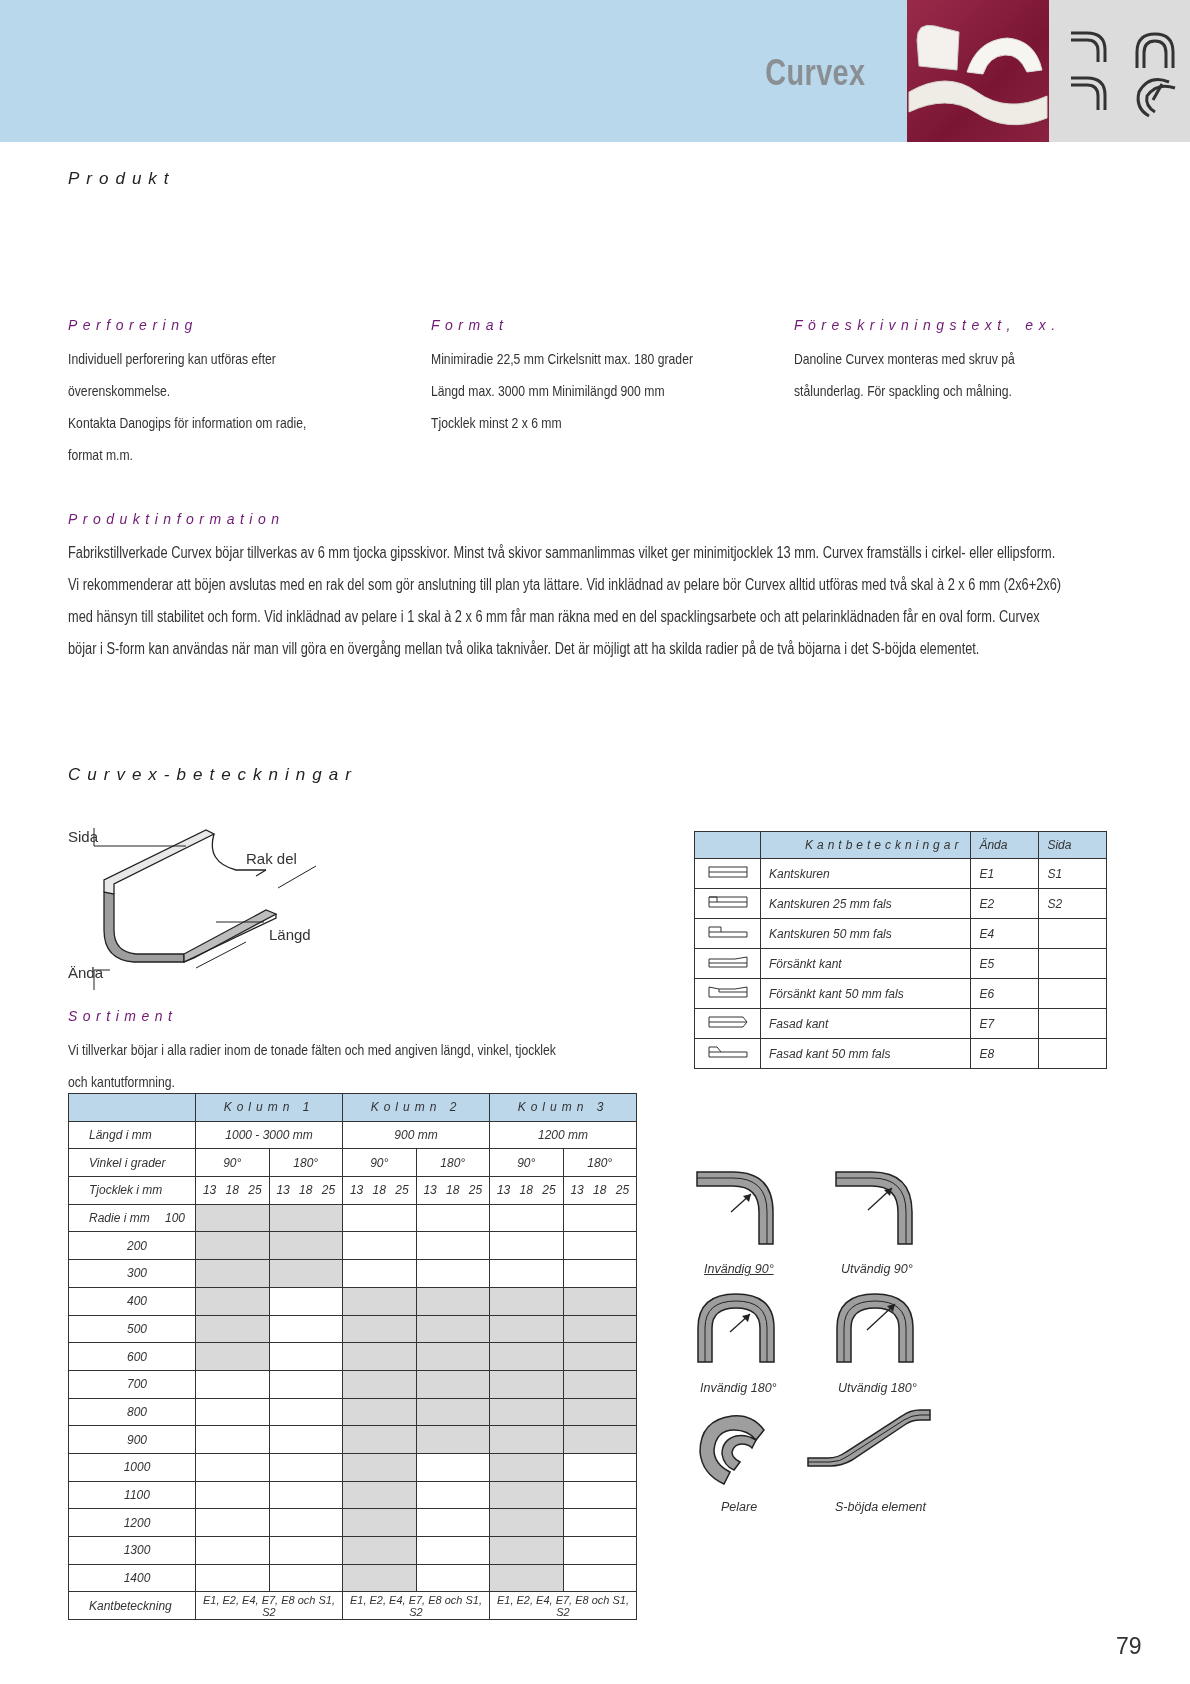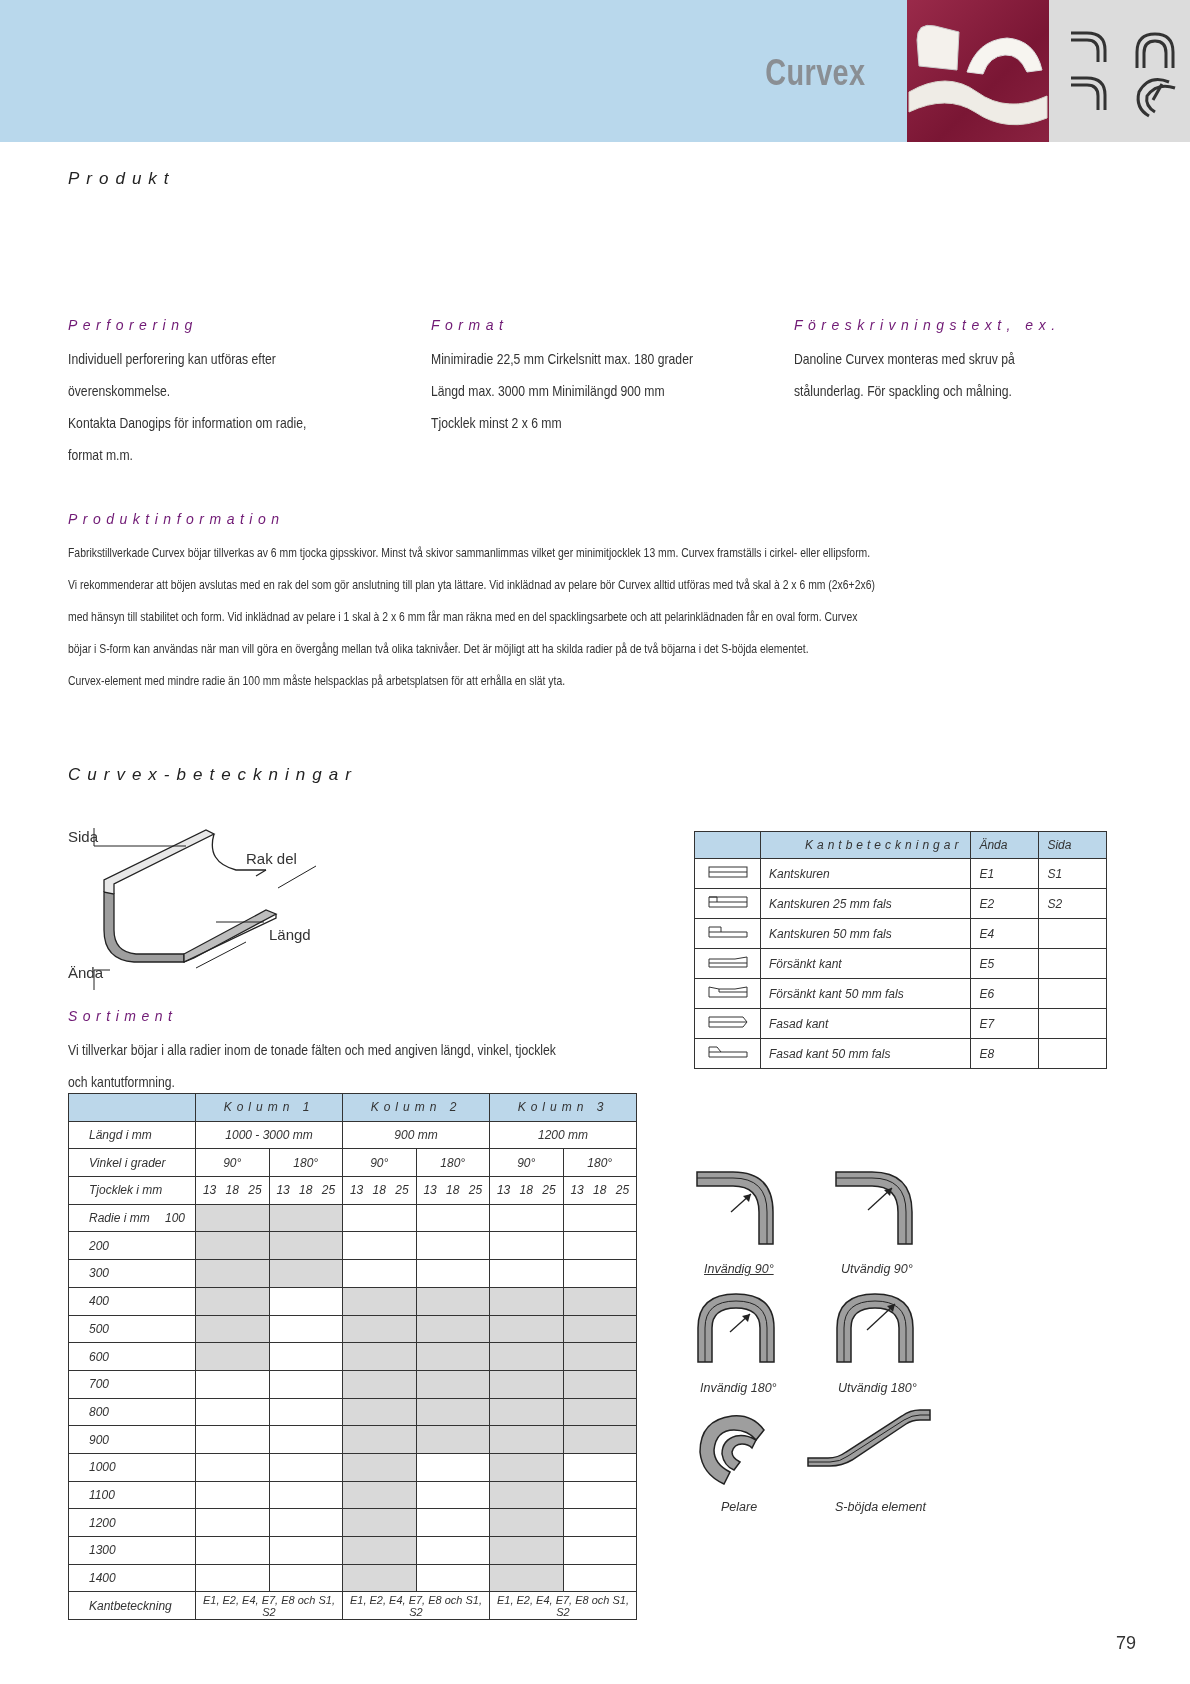--- a/index.html
+++ b/index.html
@@ -11,48 +11,48 @@
   .header-blue { position: absolute; left: 0; top: 0; width: 907px; height: 142px; background: #b9d8ec; }
   .header-title { position: absolute; right: 325px; top: 52px; font-size: 37px; font-weight: bold; color: #8a8f94; letter-spacing: 0.5px; transform: scaleX(0.78); transform-origin: right center; }
   .header-photo { position: absolute; left: 907px; top: 0; width: 142px; height: 142px; background: linear-gradient(135deg,#9a2a4a 0%,#7a1634 60%,#8a2240 100%); overflow: hidden; }
   .header-icons { position: absolute; left: 1049px; top: 0; width: 141px; height: 142px; background: #dcdcdc; }
 
   .section-heading { position: absolute; font-style: italic; letter-spacing: 7px; font-size: 17px; color: #222; text-align: center; }
   .sub-heading { position: absolute; font-style: italic; letter-spacing: 5.5px; font-size: 14px; color: #701a75; }
   .text-col { position: absolute; font-size: 14.5px; line-height: 32px; color: #333; transform-origin: left top; }
   .text-col p { white-space: nowrap; }
   .squeeze { display: inline-block; transform: scaleX(0.84); transform-origin: left center; white-space: nowrap; }
-  .prod-info { position: absolute; left: 68px; top: 537px; width: 1060px; font-size: 13px; line-height: 32px; color: #333; }
+  .prod-info { position: absolute; left: 68px; top: 537px; width: 1060px; font-size: 16px; line-height: 32px; color: #333; }
 
   
   .diagram { position: absolute; left: 66px; top: 822px; width: 300px; height: 170px; }
   .diagram-label { position: absolute; font-size: 15px; color: #333; }
 
   
   .kant-table { position: absolute; left: 694px; top: 831px; border-collapse: collapse; font-size: 12px; font-style: italic; }
   .kant-table td, .kant-table th { border: 1px solid #333; height: 30px; padding: 0 8px; text-align: left; font-weight: normal; color: #333; }
   .kant-table th { background: #bcd7ea; height: 27px; }
   .kant-table .ic { width: 66px; padding: 0; text-align: center; }
   .kant-table .lbl { width: 190px; }
   .kant-table .c { width: 68px; }
   .kant-table .s { width: 68px; }
 
   
   .sort-table { position: absolute; left: 68px; top: 1093px; border-collapse: collapse; font-size: 12px; font-style: italic; color: #333; }
   .sort-table td, .sort-table th { border: 1px solid #333; height: 27.7px; padding: 0 4px; font-weight: normal; }
   .sort-table th { background: #bcd7ea; letter-spacing: 5px; text-align: center; }
   .sort-table .rowhead { width: 127px; text-align: left; padding-left: 20px; margin-left: 12px; }
-  .sort-table .num { text-align: left; padding-right: 10px; }
+  .sort-table .num { text-align: center; padding-right: 10px; }
   .sort-table .cell { width: 73.5px; text-align: center; }
   .sort-table .shade { background: #d9d9d9; }
   .sort-table .thick { word-spacing: 6px; }
   .sort-table .foot { font-size: 11px; text-align: center; }
 
   .shape-label { position: absolute; font-size: 12.5px; font-style: italic; color: #333; }
-  .page-number { position: absolute; left: 1116px; top: 1633px; font-size: 18px; color: #333; }
+  .page-number { position: absolute; left: 1116px; top: 1633px; font-size: 23px; color: #333; }
 </style>
 </head>
 <body>
 
 <div class="header">
   <div class="header-blue"></div>
   <div class="header-title condensed">Curvex</div>
   <div class="header-photo">
     <svg width="142" height="142" viewBox="0 0 142 142">
       <path d="M10 40 Q10 22 28 26 L52 32 L50 70 L12 66 Z" fill="#f4f1ec" stroke="#ccc" stroke-width="1"></path>
@@ -99,21 +99,20 @@
   <p><span class="squeeze">Danoline Curvex monteras med skruv på</span></p>
   <p><span class="squeeze">stålunderlag. För spackling och målning.</span></p>
 </div>
 
 <div class="sub-heading" style="left:68px; top:511px;">Produktinformation</div>
 <div class="prod-info">
   <p><span class="squeeze" style="transform:scaleX(0.80);">Fabrikstillverkade Curvex böjar tillverkas av 6 mm tjocka gipsskivor. Minst två skivor sammanlimmas vilket ger minimitjocklek 13 mm. Curvex framställs i cirkel- eller ellipsform.</span></p>
   <p><span class="squeeze" style="transform:scaleX(0.80);">Vi rekommenderar att böjen avslutas med en rak del som gör anslutning till plan yta lättare. Vid inklädnad av pelare bör Curvex alltid utföras med två skal à 2 x 6 mm (2x6+2x6)</span></p>
   <p><span class="squeeze" style="transform:scaleX(0.80);">med hänsyn till stabilitet och form. Vid inklädnad av pelare i 1 skal à 2 x 6 mm får man räkna med en del spacklingsarbete och att pelarinklädnaden får en oval form. Curvex</span></p>
   <p><span class="squeeze" style="transform:scaleX(0.80);">böjar i S-form kan användas när man vill göra en övergång mellan två olika taknivåer. Det är möjligt att ha skilda radier på de två böjarna i det S-böjda elementet.</span></p>
-  <p><span class="squeeze" style="transform:scaleX(0.80);">Curvex-element med mindre radie än 100 mm måste helspacklas på arbetsplatsen för att erhålla en slät yta.</span></p>
 </div>
 
 <div class="section-heading" style="left:68px; top:765px;">Curvex-beteckningar</div>
 
 <div class="diagram">
   <svg width="300" height="170" viewBox="0 0 300 170">
     <g stroke="#222" stroke-width="1.3" fill="none">
 
       <path d="M38 70 L38 58 L140 8 L148 12 L48 62 L48 72" fill="#e8e8e8"></path>
 

